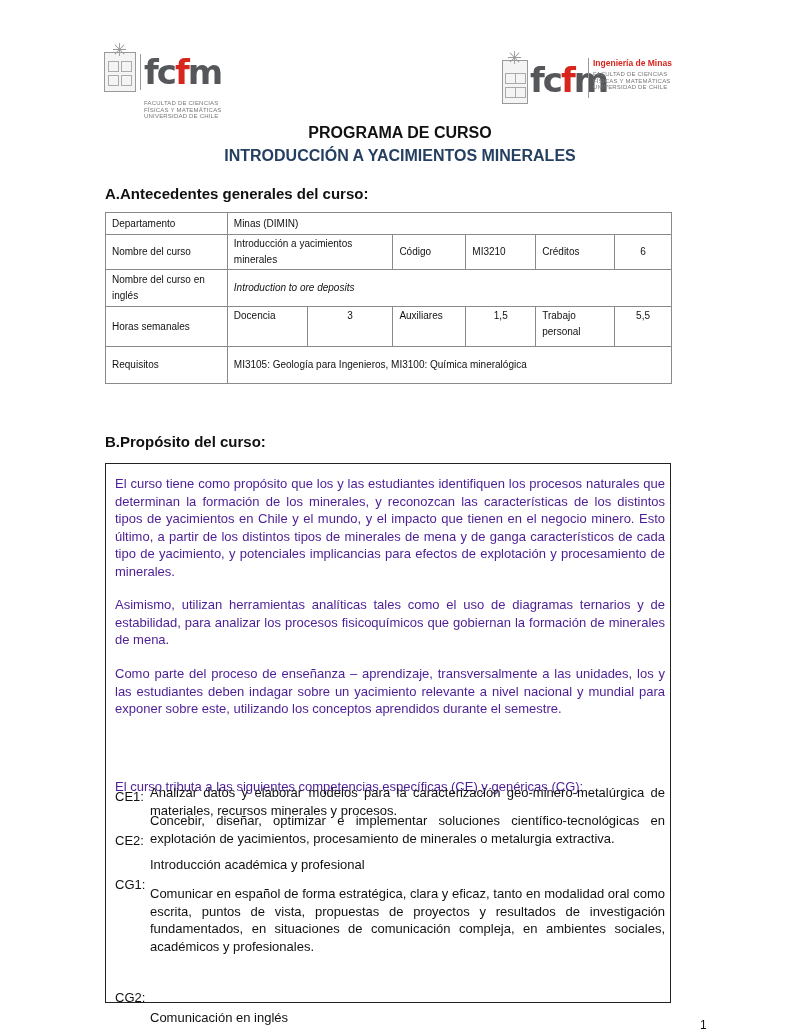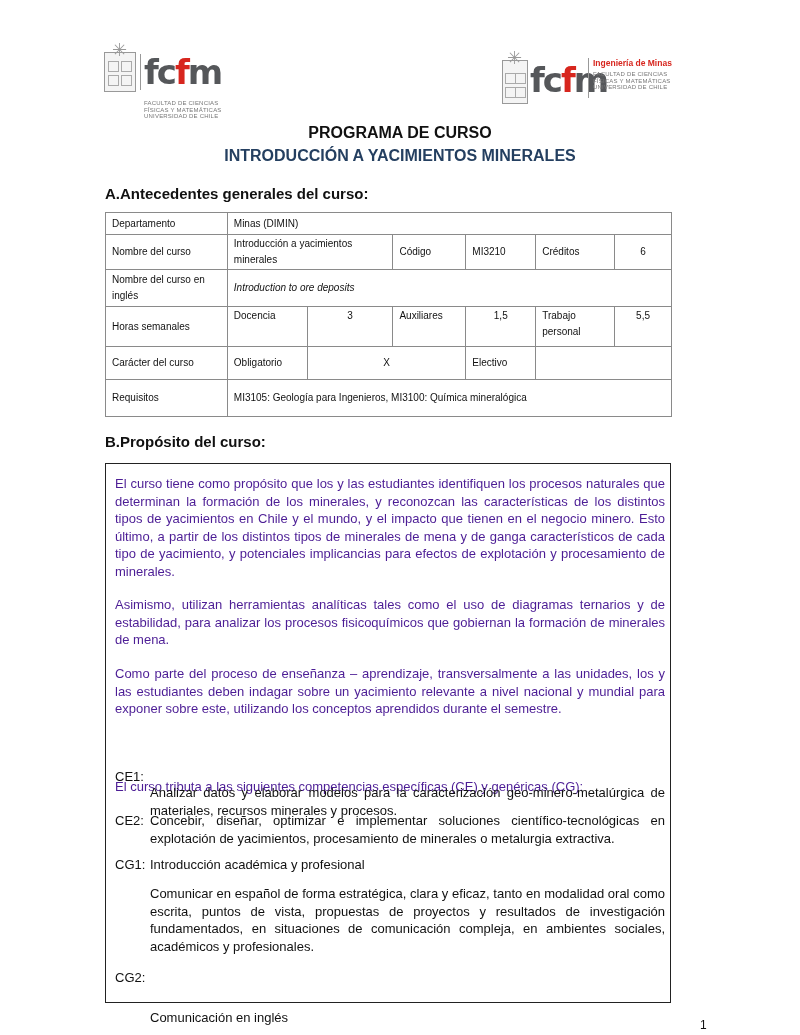--- a/index.html
+++ b/index.html
@@ -27,21 +27,21 @@
                font-size: 10px; }
   table.info td { border: 1px solid #8a8a8a; padding: 1px 6px; vertical-align: middle; line-height: 16px; }
   .c { text-align: center; }
   .it { font-style: italic; }
   .top { vertical-align: top !important; }
 
   .purpose-box { position: absolute; left: 105px; top: 463px; width: 566px; height: 540px;
                  border: 1.5px solid #222; box-sizing: border-box; }
   .para { position: absolute; left: 115px; width: 550px; font-size: 13px; line-height: 17.6px;
           text-align: justify; color: #4c1d95; }
-  .comp-code { position: absolute; left: 115px; font-size: 13px; line-height: 17.6px; }
+  .comp-code { position: absolute; left: 115px; font-size: 13px; line-height: 17.6px; margin-top: 20px; }
   .comp-text { position: absolute; left: 150px; width: 515px; font-size: 13px; line-height: 17.6px; text-align: justify; }
   .page-num { position: absolute; left: 700px; top: 1018px; font-size: 12px; }
 </style>
 </head>
 <body>
 
 <div class="logo logo-left">
   <div class="crest" style="left:0;top:8px;width:30px;height:38px;">
     <span class="crest-sun" style="left:7px;top:-12px;">✳</span>
     <span class="crest-cell" style="left:3px;top:8px;"></span>
@@ -110,27 +110,20 @@
   </tr>
   <tr style="height:40px">
     <td>Horas semanales</td>
     <td class="top">Docencia</td>
     <td class="top c">3</td>
     <td class="top">Auxiliares</td>
     <td class="top c">1,5</td>
     <td class="top">Trabajo personal</td>
     <td class="top c">5,5</td>
   </tr>
-  <tr style="height:33px">
-    <td>Carácter del curso</td>
-    <td>Obligatorio</td>
-    <td colspan="2" class="c">X</td>
-    <td>Electivo</td>
-    <td colspan="2"></td>
-  </tr>
   <tr style="height:37px">
     <td>Requisitos</td>
     <td colspan="6">MI3105: Geología para Ingenieros, MI3100: Química mineralógica</td>
   </tr>
 </tbody>
   </table>
 
 <div class="section-h" style="left:105px;top:433px;">B.Propósito del curso:</div>
 
 <div class="purpose-box"></div>

